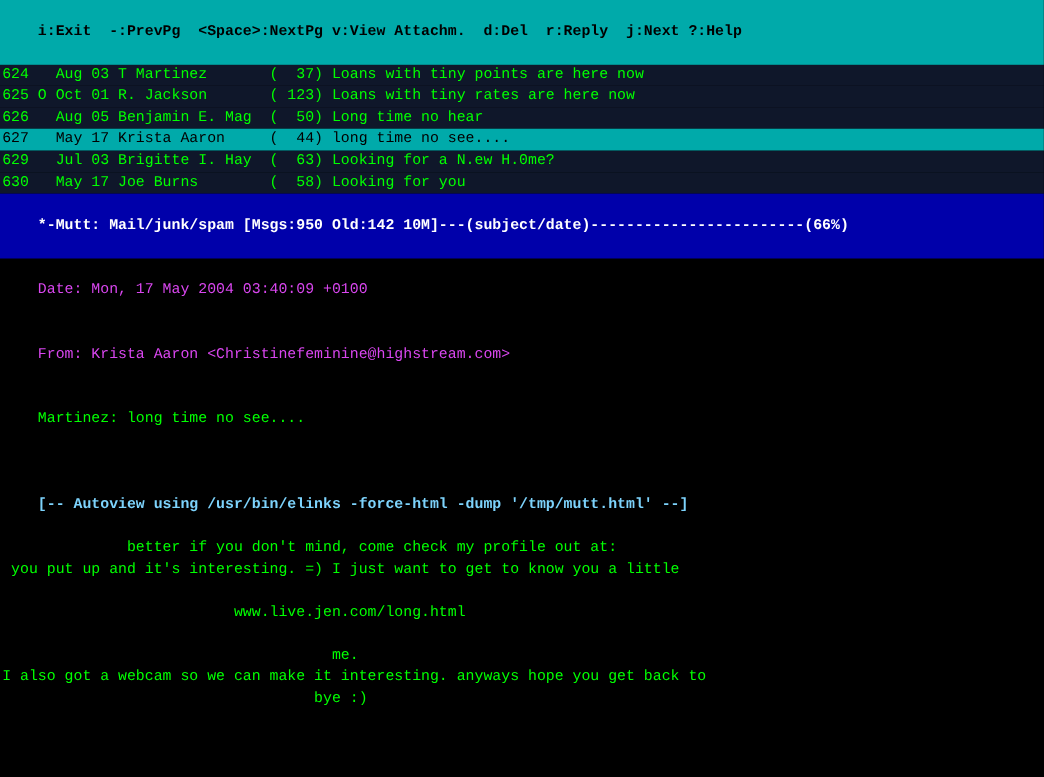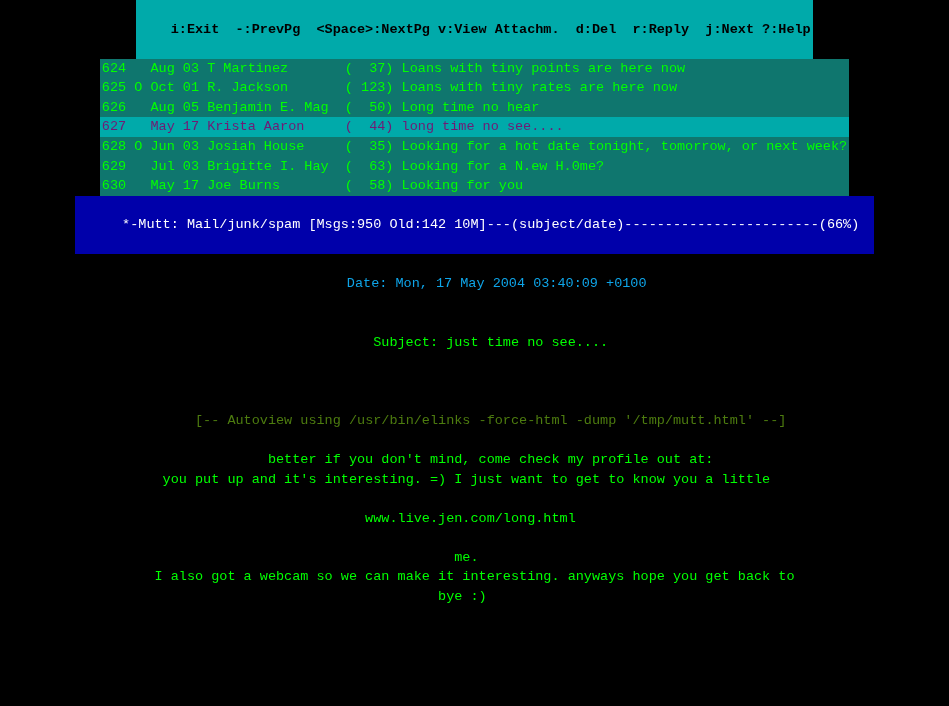--- a/index.html
+++ b/index.html
@@ -15,21 +15,20 @@
       line-height: 1.45;
       width: 949px;
       height: 706px;
       overflow: hidden;
     }
     .terminal {
       width: 949px;
       height: 706px;
       display: flex;
       flex-direction: column;
-      align-items: center;
     }
     .top-bar {
       background: #00aaaa;
       color: #000;
       padding: 0 2px;
       white-space: pre;
       font-weight: bold;
     }
     .top-bar span {
       color: #000;
@@ -37,38 +36,37 @@
     .mail-list {
       flex: 0 0 auto;
     }
     .mail-row {
       white-space: pre;
       padding: 0 2px;
       color: #00ff00;
     }
     .mail-row.selected {
       background: #00aaaa;
-      color: #701a75;
+      color: #000000;
     }
     .mail-row.normal {
-      background: #0f766e;
+      background: #0f172a;
       color: #00ff00;
     }
     .status-bar {
       background: #0000aa;
       color: #fff;
       white-space: pre;
-      padding: 0 15px;
-      font-weight: normal;
+      padding: 0 2px;
+      font-weight: bold;
     }
     .header-section {
-      color: #0ea5e9;
+      color: #d946ef;
       padding: 0 2px;
       white-space: pre;
-      margin-left: 12px;
     }
     .subject-line {
       color: #00ff00;
       padding: 0 2px;
       white-space: pre;
     }
     .autoview-line {
       color: #00ff00;
       padding: 0 2px;
       white-space: pre;
@@ -76,52 +74,54 @@
     .body-section {
       color: #00ff00;
       padding: 0 2px;
       flex: 1;
     }
     .body-line {
       white-space: pre;
       color: #00ff00;
     }
     .autoview-label {
-      color: #4d7c0f;
-      font-weight: normal;
+      color: #7dd3fc;
+      font-weight: bold;
     }
   </style>
 </head>
 <body>
 
 <div class="terminal">
 
   <div class="top-bar">
     <span>i:Exit  -:PrevPg  &lt;Space&gt;:NextPg v:View Attachm.  d:Del  r:Reply  j:Next ?:Help</span>
   </div>
 
   <div class="mail-list">
   <div class="mail-row normal">624   Aug 03 T Martinez       (  37) Loans with tiny points are here now</div>
       <div class="mail-row normal">625 O Oct 01 R. Jackson       ( 123) Loans with tiny rates are here now</div>
       <div class="mail-row normal">626   Aug 05 Benjamin E. Mag  (  50) Long time no hear</div>
       <div class="mail-row selected">627   May 17 Krista Aaron     (  44) long time no see....</div>
-      <div class="mail-row normal">628 O Jun 03 Josiah House     (  35) Looking for a hot date tonight, tomorrow, or next week?</div>
       <div class="mail-row normal">629   Jul 03 Brigitte I. Hay  (  63) Looking for a N.ew H.0me?</div>
       <div class="mail-row normal">630   May 17 Joe Burns        (  58) Looking for you</div>
     </div>
 
   <div class="status-bar">
     <span>*-Mutt: Mail/junk/spam [Msgs:950 Old:142 10M]---(subject/date)------------------------(66%)</span>
   </div>
 
   <div class="header-section">
     <span>Date: Mon, 17 May 2004 03:40:09 +0100</span>
   </div>
+  <div class="header-section">
+    <span>From: Krista Aaron &lt;Christinefeminine@highstream.com&gt;</span>
+  </div>
   <div class="subject-line">
-    <span>Subject: just time no see....</span>
+    <span>Martinez: long time no see....</span>
   </div>
 
   <div class="body-line">&nbsp;</div>
 
   <div class="autoview-line">
     <span class="autoview-label">[-- Autoview using /usr/bin/elinks -force-html -dump '/tmp/mutt.html' --]</span>
   </div>
 
   <div class="body-section" id="body-section">
       <div class="body-line">              better if you don't mind, come check my profile out at:</div>

